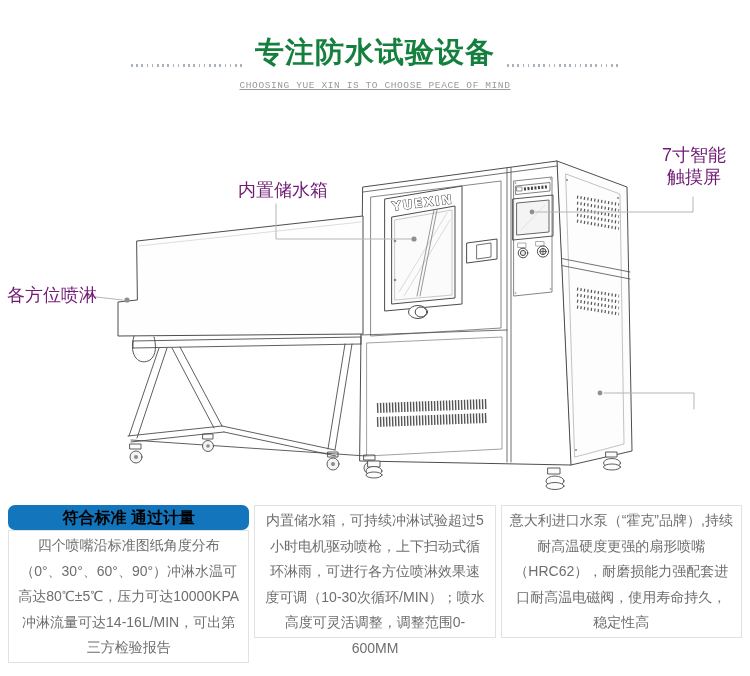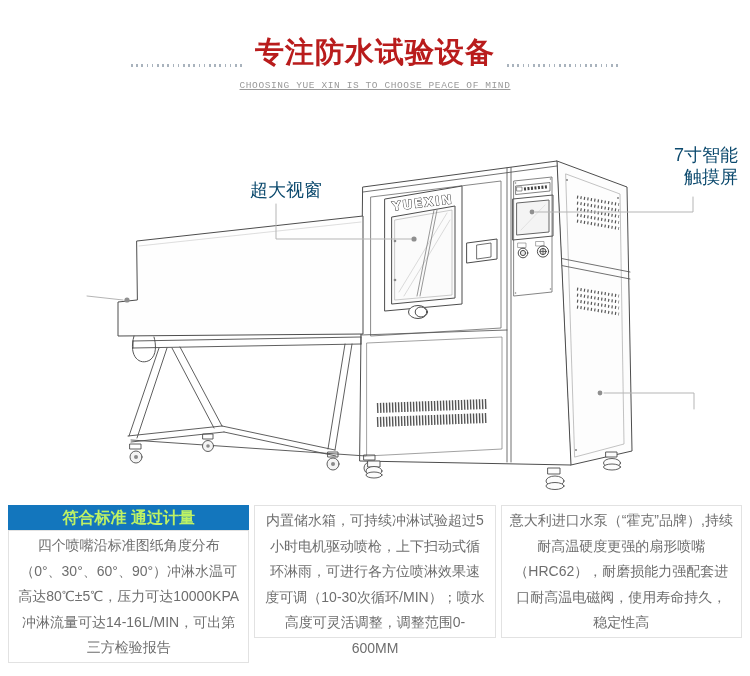--- a/index.html
+++ b/index.html
@@ -1,42 +1,42 @@
 <!DOCTYPE html>
 <html><head>
 <meta charset="utf-8">
 <style>
   html,body{margin:0;padding:0;background:#fff;}
   .page{position:relative;width:750px;height:676px;background:#fff;overflow:hidden;
         font-family:"Liberation Sans",sans-serif;}
   
   .title{position:absolute;top:33px;left:0;width:750px;margin:0;text-align:center;
-         font-size:29px;font-weight:bold;color:#b91c1c;letter-spacing:1px;}
+         font-size:29px;font-weight:bold;color:#15803d;letter-spacing:1px;}
   .dots{position:absolute;top:64px;width:112px;height:3px;
         background:repeating-linear-gradient(90deg,#a9b3bd 0 1.6px,transparent 1.6px 5.2px);}
   .dots-left{left:131px;}
   .dots-right{left:507px;}
   .subtitle{position:absolute;top:80px;left:0;width:750px;text-align:center;
             font-family:"Liberation Mono",monospace;font-size:9.5px;letter-spacing:0.6px;
             color:#9a9a9a;text-decoration:underline;}
   
   .illus{position:absolute;top:105px;left:0;width:750px;height:395px;}
   .illus svg{position:absolute;top:0;left:0;}
-  .lbl{position:absolute;color:#0c4a6e;font-size:18px;line-height:22px;
-       text-align:right;white-space:nowrap;}
+  .lbl{position:absolute;color:#701a75;font-size:18px;line-height:22px;
+       text-align:center;white-space:nowrap;}
   .lbl span{display:block;}
   .lbl-window{left:238px;top:74px;width:84px;}
   .lbl-touch{left:650px;top:39px;width:88px;}
   .lbl-spray{left:2px;top:179px;width:100px;}
   .lbl-steel{left:643px;top:308px;width:104px;}
   
   .features{position:absolute;left:8px;top:505px;width:734px;display:flex;gap:5px;}
   .fcol{flex:1;display:flex;flex-direction:column;}
-  .fcol-h{background:#1376bd;color:#bef264;font-weight:bold;font-size:16px;
-          text-align:center;height:25px;line-height:25px;}
+  .fcol-h{background:#1376bd;color:#000000;font-weight:bold;font-size:16px;
+          text-align:center;height:25px;line-height:25px;border-radius:7px;}
   .fcol-b{border:1px solid #e2e2e2;background:#fff;color:#6e6e6e;font-size:14px;
           line-height:25.5px;text-align:center;padding:2px 8px;height:127px;}
 </style>
 </head>
 <body>
 
 <div class="page">
 
   <h1 class="title">专注防水试验设备</h1>
   <div class="dots dots-left"></div>
@@ -175,27 +175,28 @@
           <path d="M604,393 L694,393 L694,409"></path>
           <circle cx="414" cy="239" r="2.6" fill="#8f8f8f" stroke="none"></circle>
           <circle cx="127" cy="300" r="2.6" fill="#8f8f8f" stroke="none"></circle>
           <circle cx="532" cy="212" r="2.4" fill="#8f8f8f" stroke="none"></circle>
           <circle cx="600" cy="393" r="2.4" fill="#8f8f8f" stroke="none"></circle>
         </g>
       </g>
     </svg>
 
     <div class="lbl lbl-window">
-      <span>超大视窗</span>
+      <span>内置储水箱</span>
     </div>
     <div class="lbl lbl-touch">
       <span>7寸智能</span>
       <span>触摸屏</span>
     </div>
     <div class="lbl lbl-spray">
+      <span>各方位喷淋</span>
     </div>
   </div>
 
   <div class="features">
     <div class="fcol">
       <div class="fcol-h">符合标准 通过计量</div>
       <div class="fcol-b">四个喷嘴沿标准图纸角度分布（0°、30°、60°、90°）冲淋水温可高达80℃±5℃，压力可达10000KPA冲淋流量可达14-16L/MIN，可出第三方检验报告</div>
     </div>
     <div class="fcol">
       <div class="fcol-b">内置储水箱，可持续冲淋试验超过5小时电机驱动喷枪，上下扫动式循环淋雨，可进行各方位喷淋效果速度可调（10-30次循环/MIN）；喷水高度可灵活调整，调整范围0-600MM</div>

